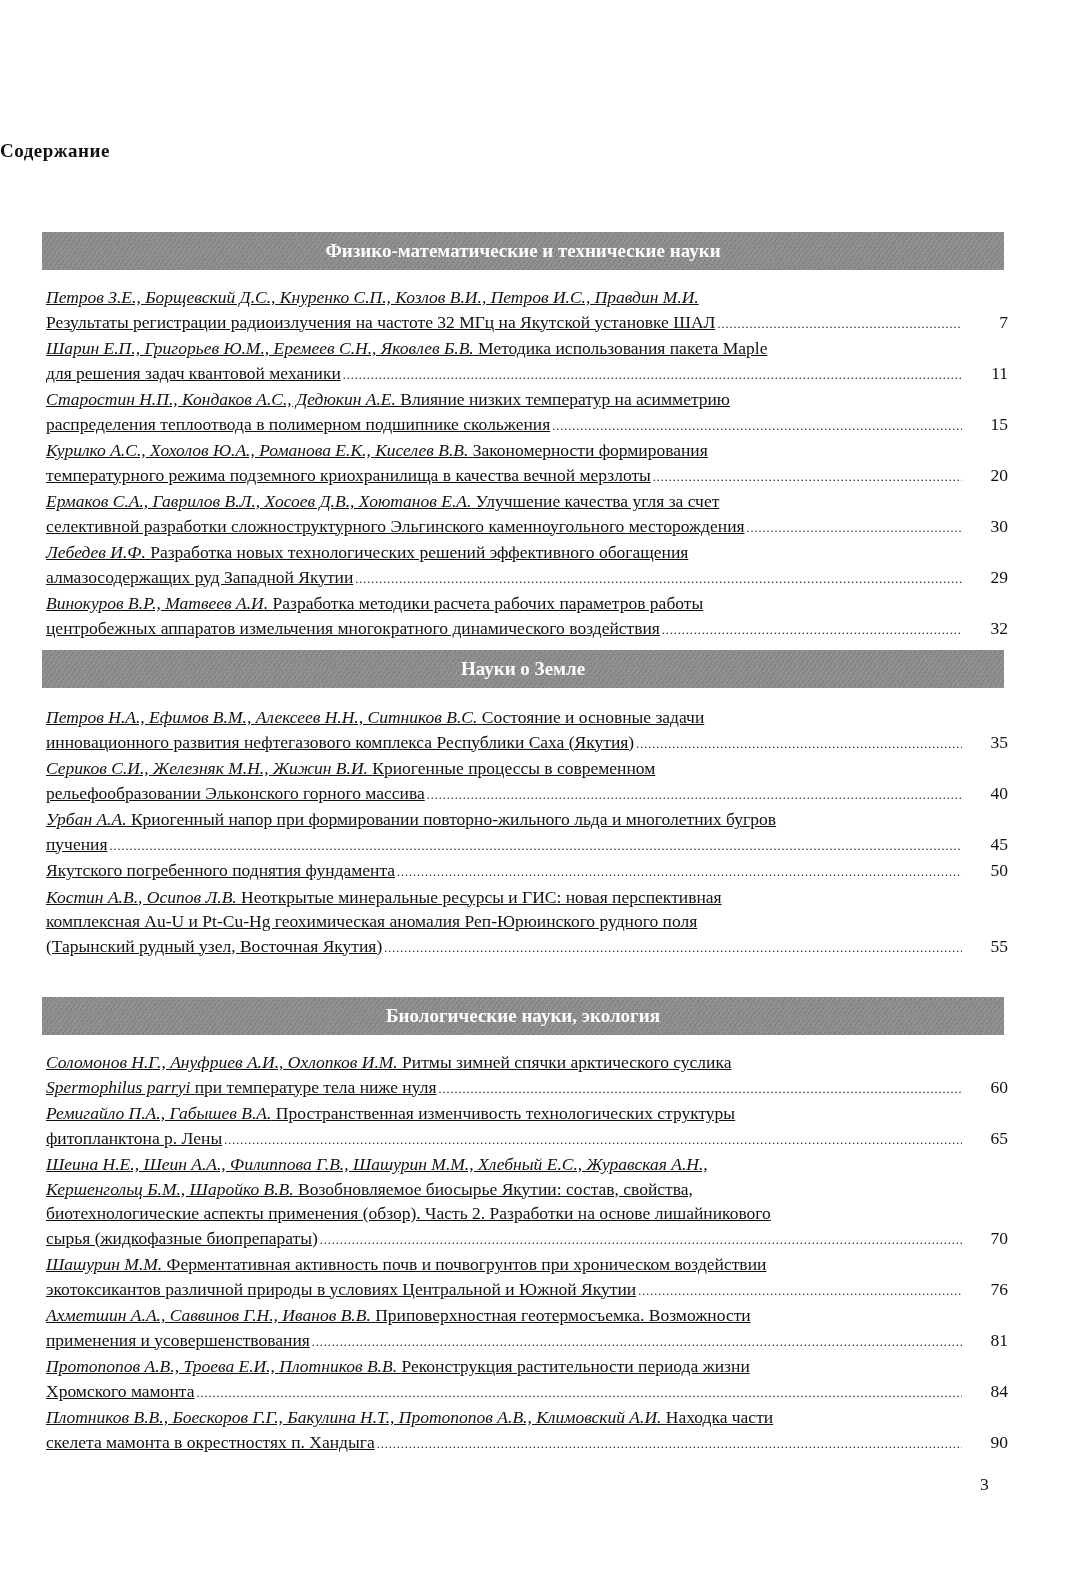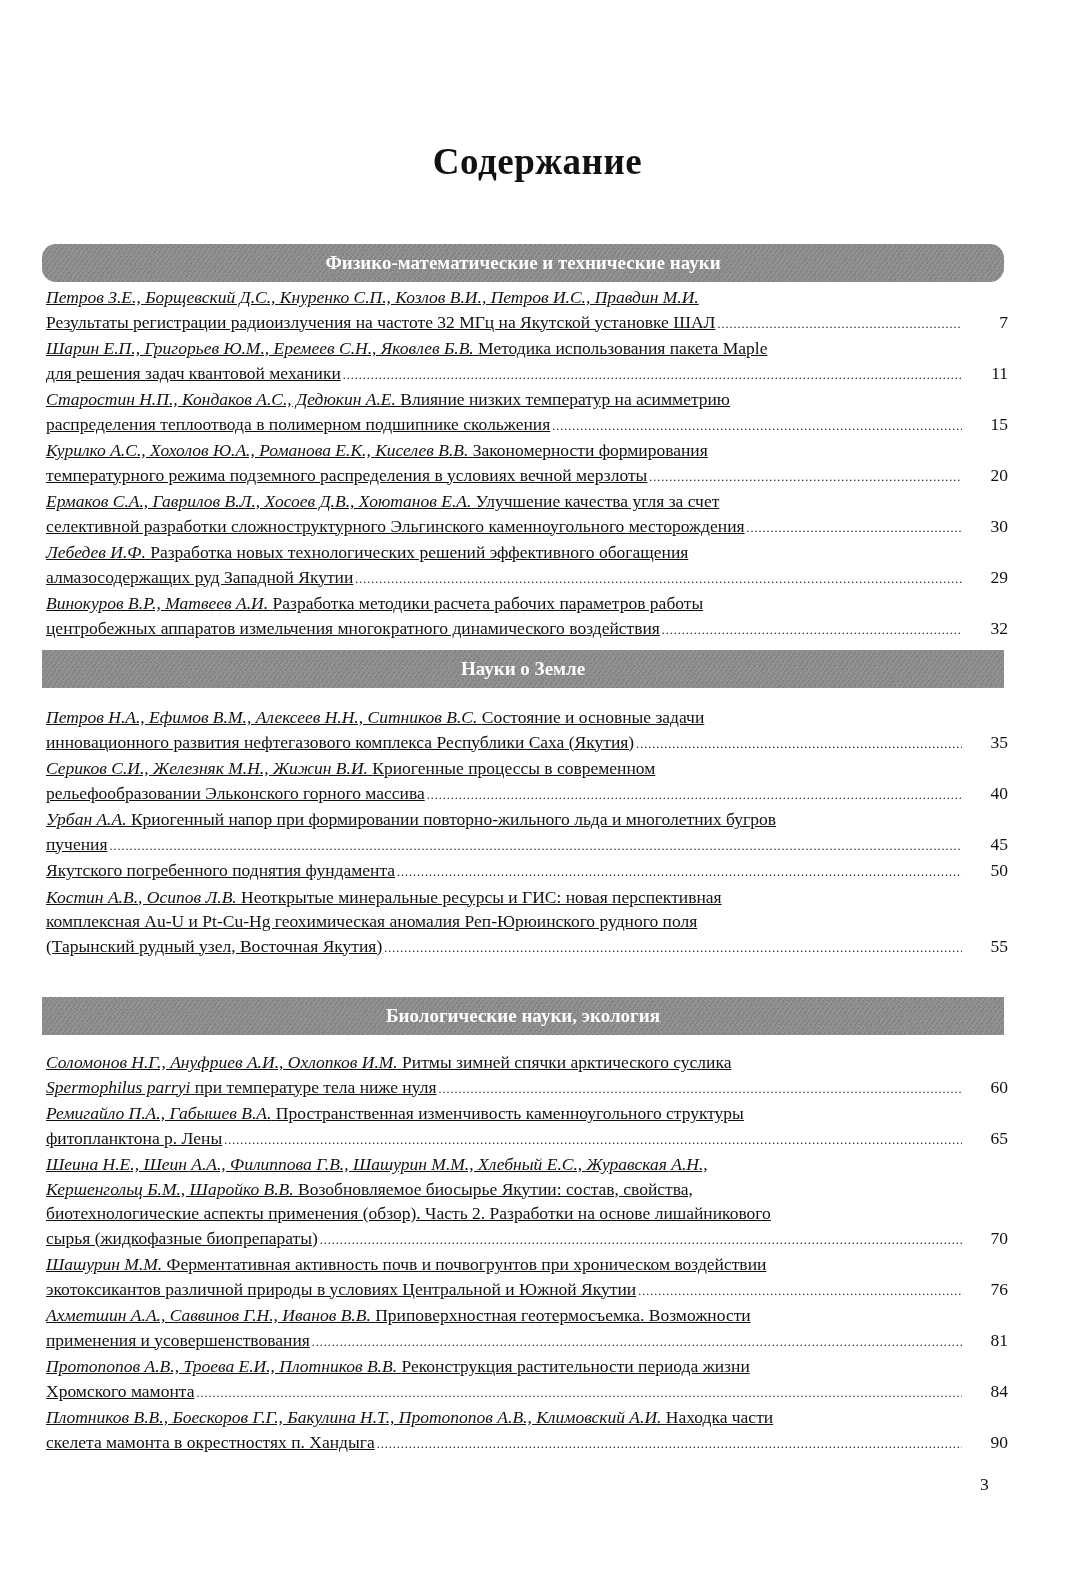--- a/index.html
+++ b/index.html
@@ -1,19 +1,19 @@
 <!DOCTYPE html>
 <html><head>
 <meta charset="utf-8">
 <style>
   html, body { margin: 0; padding: 0; background: #ffffff; }
   body { width: 1075px; height: 1584px; position: relative; overflow: hidden;
          font-family: "Liberation Serif", "DejaVu Serif", serif; color: #111; }
-  .title { position: absolute; top: 140px; left: 0; width: 1075px; text-align: center;
-           font-size: 37px; font-weight: bold; letter-spacing: 0.5px; }
+  .title { position: absolute; top: 140px; left: 0; width: 1075px; 
+           font-size: 19px; font-weight: bold; letter-spacing: 0.5px; }
   .band { position: absolute; left: 42px; width: 962px; height: 38px;
           background-color: #8a8a8a;
           background-image:
             repeating-linear-gradient(37deg, rgba(255,255,255,0.08) 0 1px, transparent 1px 3px),
             repeating-linear-gradient(-53deg, rgba(0,0,0,0.10) 0 1px, transparent 1px 4px),
             repeating-linear-gradient(90deg, rgba(255,255,255,0.05) 0 1px, transparent 1px 2px);
           color: #ffffff; font-weight: bold; font-size: 19px; text-align: center;
           line-height: 38px; }
   .entries { position: absolute; left: 46px; width: 962px; }
   .entry { font-size: 17.5px; line-height: 24.5px; }
@@ -25,21 +25,21 @@
   .auth { font-style: italic; }
   .sp { font-style: italic; }
   .pagenum { position: absolute; top: 1474px; left: 980px; font-size: 17.5px; }
 </style>
 </head>
 <body>
 
 <div class="title">Содержание</div>
 
 <div id="toc">
-    <div class="band" style="top: 244px; border-radius: 14px;">Физико-математические и технические науки</div>
+    <div class="band" style="top: 232px;">Физико-математические и технические науки</div>
     <div class="entries" style="top: 285px;">
       <div class="entry">
         <div class="line">
           <span class="txt"><span class="auth">Петров З.Е., Борщевский Д.С., Кнуренко С.П., Козлов В.И., Петров И.С., Правдин М.И.</span></span>
         </div>
         <div class="line">
           <span class="txt"><span>Результаты регистрации радиоизлучения на частоте 32 МГц на Якутской установке ШАЛ</span></span>
           <span class="dots">................................................................................................................................................................................................................................................................................................................................................................................................................</span>
           <span class="page">7</span>
         </div>
@@ -62,21 +62,21 @@
           <span class="txt"><span>распределения теплоотвода в полимерном подшипнике скольжения</span></span>
           <span class="dots">................................................................................................................................................................................................................................................................................................................................................................................................................</span>
           <span class="page">15</span>
         </div>
       </div>
       <div class="entry">
         <div class="line">
           <span class="txt"><span class="auth">Курилко А.С., Хохолов Ю.А., Романова Е.К., Киселев В.В.</span> <span>Закономерности формирования</span></span>
         </div>
         <div class="line">
-          <span class="txt"><span>температурного режима подземного распределения в условиях вечной мерзлоты</span></span>
+          <span class="txt"><span>температурного режима подземного криохранилища в качества вечной мерзлоты</span></span>
           <span class="dots">................................................................................................................................................................................................................................................................................................................................................................................................................</span>
           <span class="page">20</span>
         </div>
       </div>
       <div class="entry">
         <div class="line">
           <span class="txt"><span class="auth">Ермаков С.А., Гаврилов В.Л., Хосоев Д.В., Хоютанов Е.А.</span> <span>Улучшение качества угля за счет</span></span>
         </div>
         <div class="line">
           <span class="txt"><span>селективной разработки сложноструктурного Эльгинского каменноугольного  месторождения</span></span>
@@ -165,21 +165,21 @@
           <span class="txt"><span class="auth">Соломонов Н.Г., Ануфриев А.И., Охлопков И.М.</span> <span>Ритмы зимней спячки арктического суслика</span></span>
         </div>
         <div class="line">
           <span class="txt"><span class="sp">Spermophilus parryi</span>  <span>при температуре тела ниже нуля</span></span>
           <span class="dots">................................................................................................................................................................................................................................................................................................................................................................................................................</span>
           <span class="page">60</span>
         </div>
       </div>
       <div class="entry">
         <div class="line">
-          <span class="txt"><span class="auth">Ремигайло П.А., Габышев В.А.</span> <span>Пространственная изменчивость каменноугольного структуры</span></span>
+          <span class="txt"><span class="auth">Ремигайло П.А., Габышев В.А.</span> <span>Пространственная изменчивость технологических структуры</span></span>
         </div>
         <div class="line">
           <span class="txt"><span>фитопланктона р. Лены</span></span>
           <span class="dots">................................................................................................................................................................................................................................................................................................................................................................................................................</span>
           <span class="page">65</span>
         </div>
       </div>
       <div class="entry">
         <div class="line">
           <span class="txt"><span class="auth">Шеина Н.Е., Шеин А.А., Филиппова Г.В., Шашурин М.М., Хлебный Е.С., Журавская А.Н.,</span></span>

